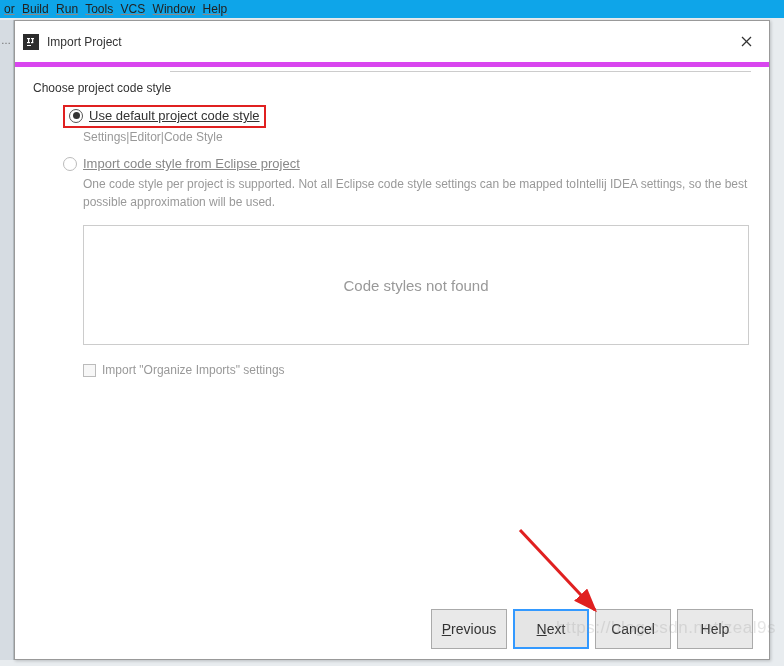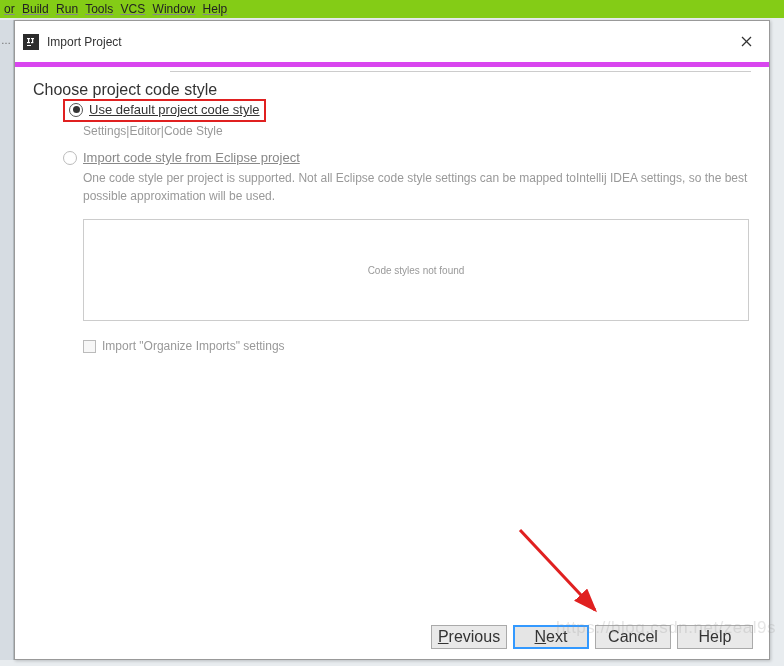--- a/index.html
+++ b/index.html
@@ -1,45 +1,45 @@
 <!DOCTYPE html>
 <html><head>
   <meta charset="utf-8">
   <style>
     * { box-sizing: border-box; margin: 0; padding: 0; font-family: "Segoe UI", Tahoma, sans-serif; }
     body { width: 784px; height: 666px; background: #e8ecef; overflow: hidden; position: relative; }
-    .menubar { background: #84cc16; padding: 2px 4px; font-size: 12px; color: #222; }
+    .menubar { background: #0ea5e9; padding: 2px 4px; font-size: 12px; color: #222; }
     .menubar span { margin-right: 4px; text-decoration: underline; text-decoration-color: #888; }
     .bg-panel { position: absolute; left: 0; top: 20px; width: 14px; height: 640px; background: #d6dce2; border-right: 1px solid #b8c0c6; }
     .bg-dots { position: absolute; left: 1px; top: 35px; font-size: 10px; color: #666; }
     .dialog { position: absolute; left: 14px; top: 20px; width: 756px; height: 640px; background: #fff; border: 1px solid #999; box-shadow: 1px 1px 3px rgba(0,0,0,0.2); }
     .titlebar { height: 46px; border-bottom: 5px solid #d946ef; display: flex; align-items: center; padding: 0 8px; }
     .titlebar-icon { width: 16px; height: 16px; background: #2c2c2c; margin-right: 8px; display: flex; align-items: center; justify-content: center; }
     .titlebar-icon svg { width: 10px; height: 10px; }
     .titlebar-title { font-size: 12px; color: #333; flex: 1; }
     .close-btn { width: 30px; height: 30px; display: flex; align-items: center; justify-content: center; cursor: pointer; font-size: 14px; }
     .content { padding: 14px 18px; }
-    .fieldset-label { font-size: 16px; color: #333; }
+    .fieldset-label { font-size: 12px; color: #333; margin-bottom: 10px; }
     .fieldset-line { position: absolute; left: 155px; right: 18px; top: 50px; height: 1px; background: #ccc; }
     .radio-group { margin-left: 30px; }
     .radio-row { display: flex; align-items: center; margin-bottom: 2px; }
     .radio { width: 14px; height: 14px; border-radius: 50%; border: 1.5px solid #555; margin-right: 6px; display: flex; align-items: center; justify-content: center; flex-shrink: 0; }
     .radio.checked::after { content: ''; width: 7px; height: 7px; border-radius: 50%; background: #333; }
     .radio.disabled { border-color: #bbb; }
     .radio-label { font-size: 13px; color: #333; text-decoration: underline; }
     .radio-label.disabled { color: #888; }
     .highlight-box { border: 2px solid #e02020; padding: 1px 4px; display: inline-flex; align-items: center; }
     .hint { font-size: 12px; color: #999; margin-left: 50px; margin-top: 2px; margin-bottom: 12px; }
     .desc { font-size: 12px; color: #999; margin-left: 50px; margin-top: 4px; margin-bottom: 14px; line-height: 1.5; }
-    .empty-box { margin-left: 50px; margin-right: 2px; border: 1px solid #ccc; height: 102px; display: flex; align-items: center; justify-content: center; font-size: 10px; color: #999; margin-bottom: 18px; }
+    .empty-box { margin-left: 50px; margin-right: 2px; border: 1px solid #ccc; height: 120px; display: flex; align-items: center; justify-content: center; font-size: 15px; color: #999; margin-bottom: 18px; }
     .checkbox-row { margin-left: 50px; display: flex; align-items: center; }
     .checkbox { width: 13px; height: 13px; border: 1px solid #bbb; margin-right: 6px; background: #f7f7f7; }
     .checkbox-label { font-size: 12px; color: #999; }
     .buttonbar { position: absolute; bottom: 10px; right: 16px; display: flex; gap: 6px; }
-    .btn { min-width: 76px; height: 24px; border: 1px solid #aaa; background: #e9e9e9; font-size: 16px; color: #333; display: flex; align-items: center; justify-content: center; cursor: pointer; }
+    .btn { min-width: 76px; height: 40px; border: 1px solid #aaa; background: #e9e9e9; font-size: 14px; color: #333; display: flex; align-items: center; justify-content: center; cursor: pointer; }
     .btn.primary { border: 2px solid #3399ff; background: #e5e5e5; }
     .btn .underline { text-decoration: underline; }
     .arrow { position: absolute; left: 510px; top: 520px; pointer-events: none; }
     .watermark { position: absolute; right: 8px; bottom: 28px; font-size: 17px; color: rgba(150,150,150,0.25); letter-spacing: 0.5px; }
   </style>
 </head>
 <body>
 
 <div class="menubar">
   <span>or</span>

